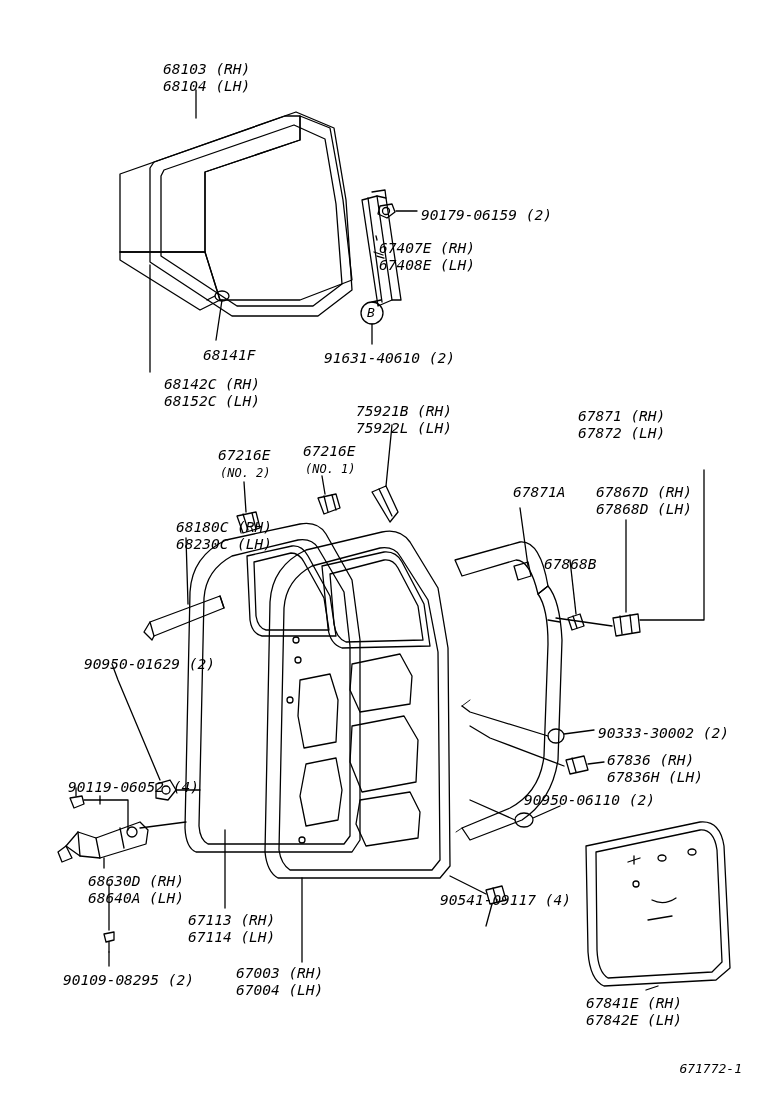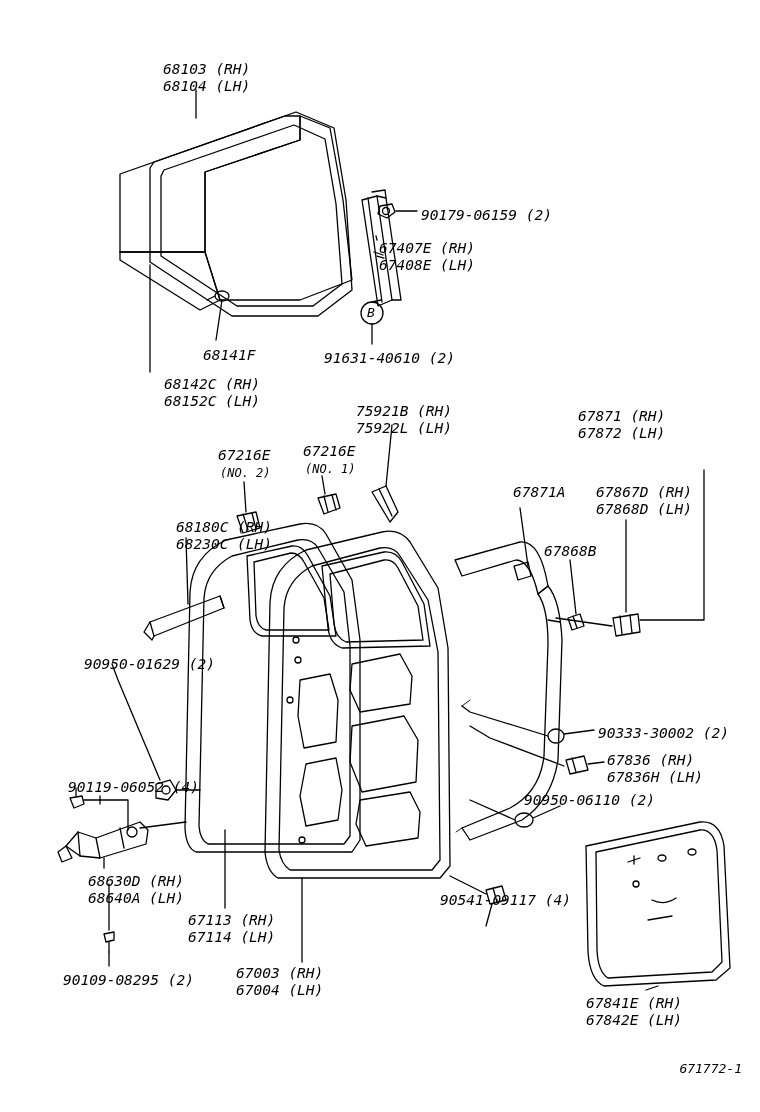--- a/index.html
+++ b/index.html
@@ -275,21 +275,21 @@
 67872 (LH)</div>
   <div class="lbl" style="left:218px; top:447px;">67216E</div>
   <div class="lbl small" style="left:220px; top:466px;">(NO. 2)</div>
   <div class="lbl" style="left:303px; top:443px;">67216E</div>
   <div class="lbl small" style="left:305px; top:462px;">(NO. 1)</div>
   <div class="lbl" style="left:487px; top:484px;margin-left:26px;">67871A</div>
   <div class="lbl" style="left:596px; top:484px;">67867D (RH)
 67868D (LH)</div>
   <div class="lbl" style="left:148px; top:519px;margin-left:28px;">68180C (RH)
 68230C (LH)</div>
-  <div class="lbl" style="left:544px; top:543px;">67868B</div>
+  <div class="lbl" style="left:544px; top:556px;">67868B</div>
   <div class="lbl" style="left:63px; top:656px;margin-left:21px;">90950-01629 (2)</div>
   <div class="lbl" style="left:598px; top:725px;">90333-30002 (2)</div>
   <div class="lbl" style="left:28px; top:779px;margin-left:40px;">90119-06052 (4)</div>
   <div class="lbl" style="left:607px; top:752px;">67836 (RH)
 67836H (LH)</div>
   <div class="lbl" style="left:524px; top:792px;">90950-06110 (2)</div>
   <div class="lbl" style="left:88px; top:873px;">68630D (RH)
 68640A (LH)</div>
   <div class="lbl" style="left:188px; top:912px;">67113 (RH)
 67114 (LH)</div>

